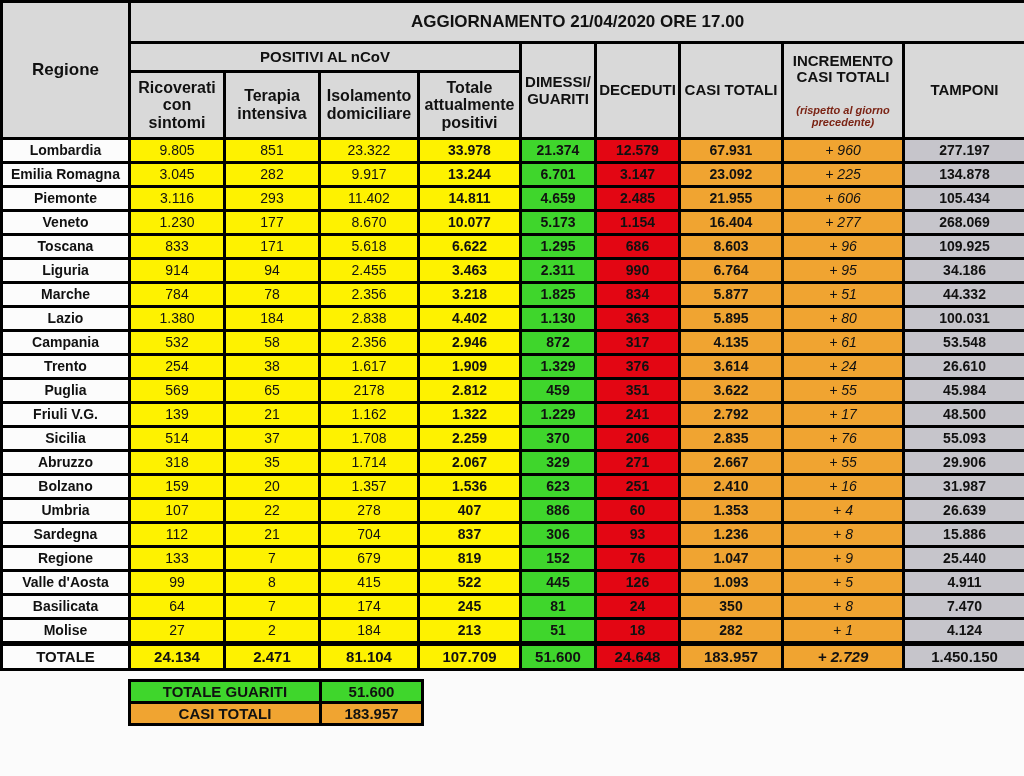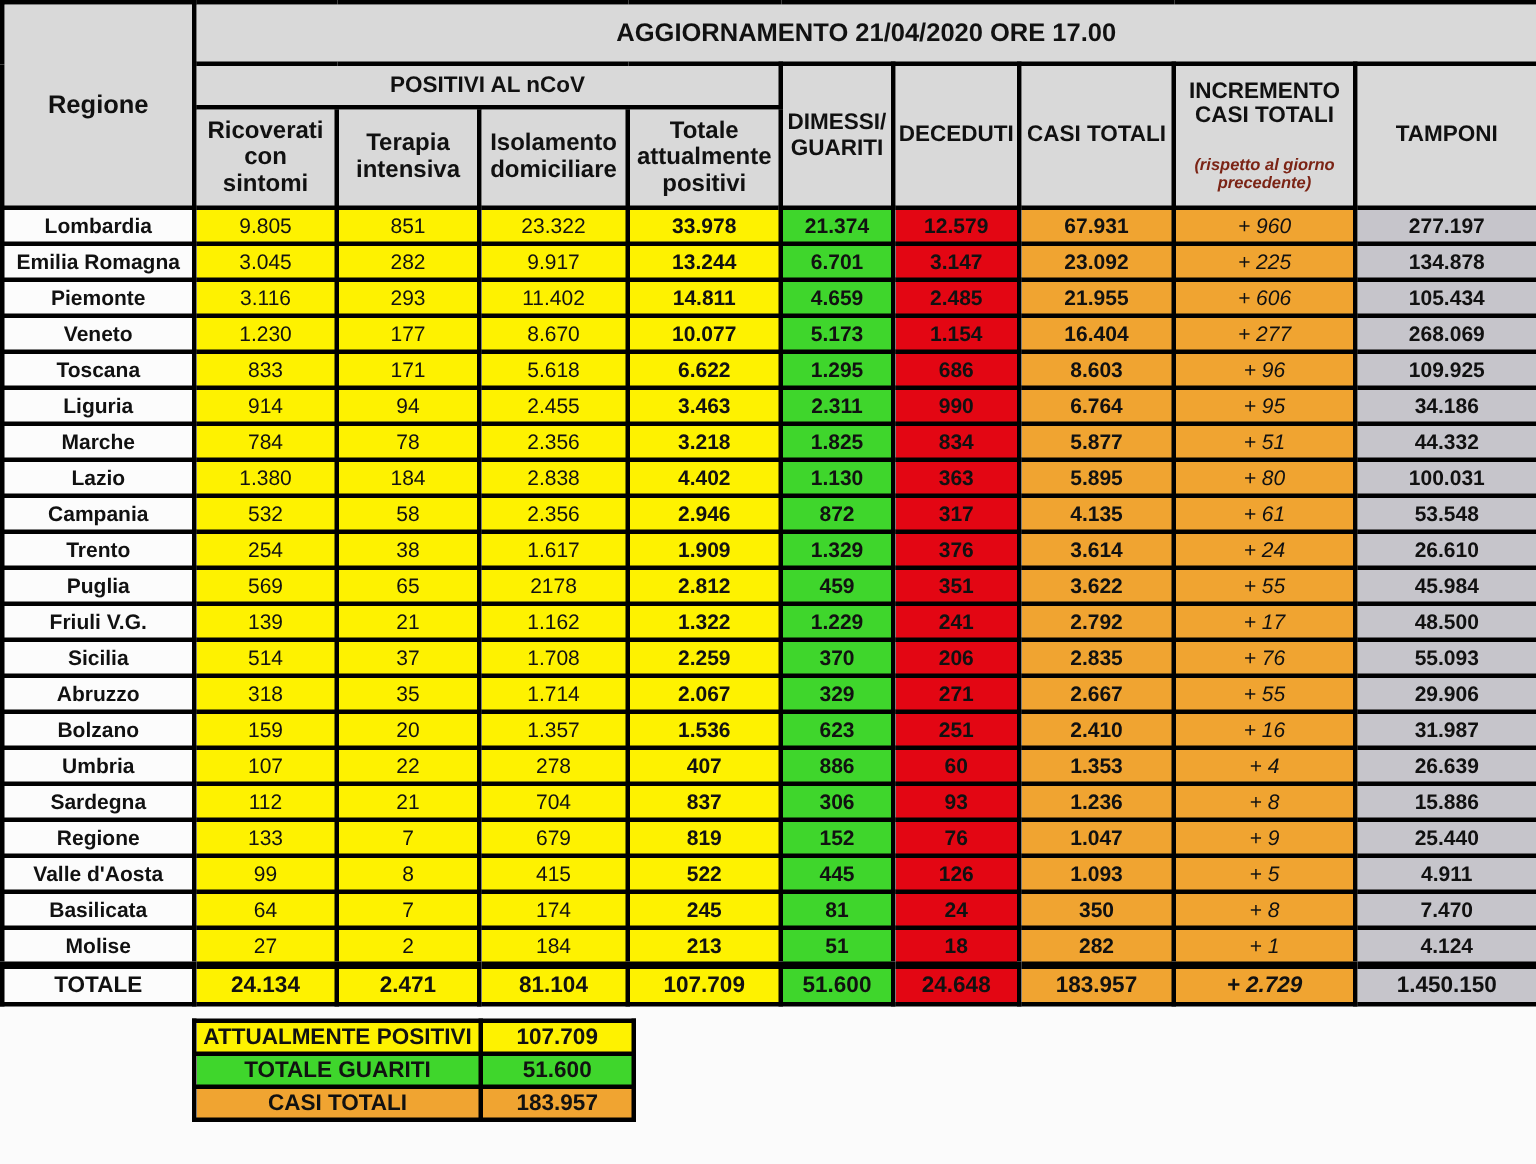--- a/index.html
+++ b/index.html
@@ -370,24 +370,20 @@
   </tfoot>
 </table>
 
 <table class="legend">
   <colgroup>
       <col style="width:191px">
       <col style="width:102px">
     </colgroup>
   <tbody id="legend-body">
       <tr>
-        <td style="background: rgb(254, 242, 0);">ATTUALMENTE POSITIVI</td>
-        <td style="background: rgb(254, 242, 0);">107.709</td>
-      </tr>
-      <tr>
         <td style="background: rgb(63, 214, 44);">TOTALE GUARITI</td>
         <td style="background: rgb(63, 214, 44);">51.600</td>
       </tr>
       <tr>
         <td style="background: rgb(240, 164, 49);">CASI TOTALI</td>
         <td style="background: rgb(240, 164, 49);">183.957</td>
       </tr>
     </tbody>
 </table>
 

